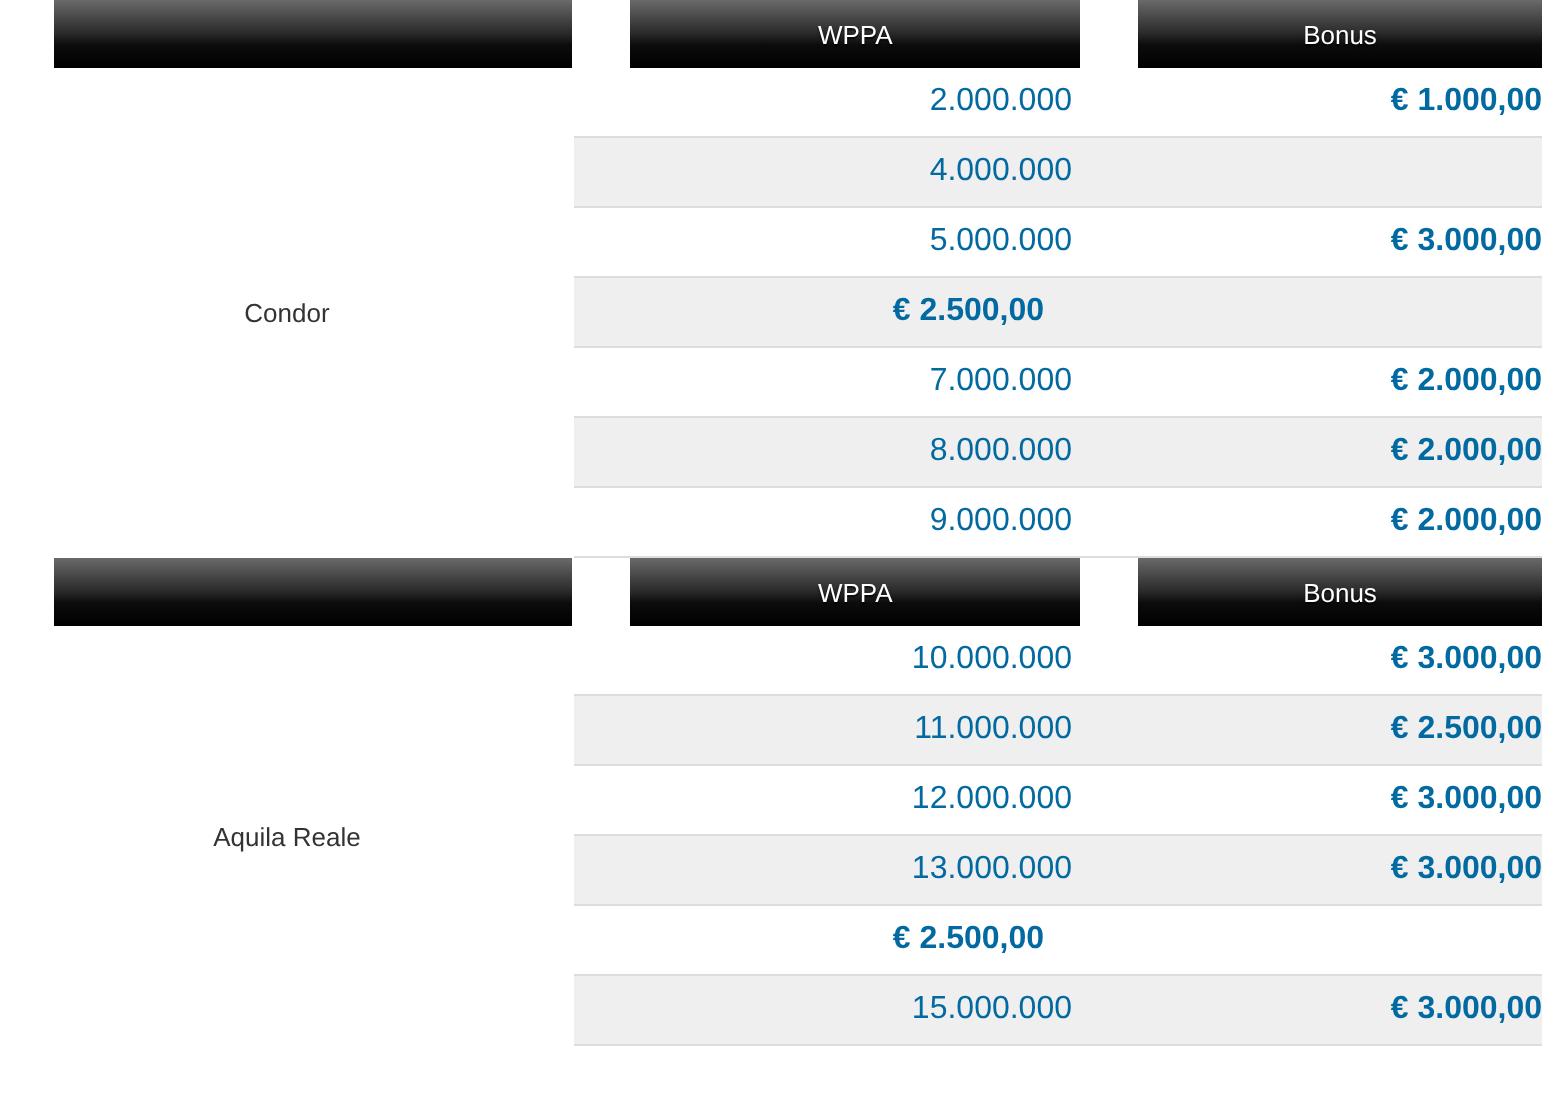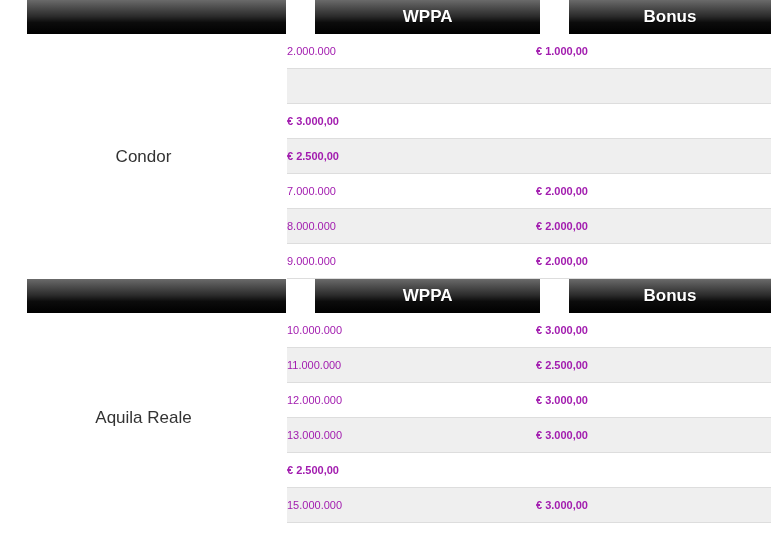--- a/index.html
+++ b/index.html
@@ -15,22 +15,22 @@
     background: #ffffff;
   }
   
   .thead {
     display: flex;
     height: 34px;
   }
   .th {
     background: linear-gradient(180deg, #6a6a6a 0%, #4a4a4a 24%, #2b2b2b 48%, #0c0c0c 66%, #000000 100%);
     color: #ffffff;
-    font-size: 17px;
-    font-weight: bold;
+    font-size: 13px;
+    font-weight: normal;
     display: flex;
     align-items: center;
     justify-content: center;
     text-shadow: 0 1px 1px rgba(0,0,0,0.85);
     box-sizing: border-box;
     margin-left: 27px;
   }
   .th-label { width: 285px; }
   .th-wppa  { width: 249px; border-left: 2px solid #ffffff; }
   .th-bonus { width: 224px; border-left: 2px solid #ffffff; }
@@ -39,37 +39,37 @@
     display: flex;
   }
   .label-cell {
     width: 287px;
     display: flex;
     align-items: center;
     justify-content: center;
     background: #ffffff;
   }
   .tier-label {
-    font-size: 17px;
+    font-size: 13px;
     color: #333333;
   }
   .rows { width: 484px; }
   .row {
     display: flex;
     height: 35px;
     box-sizing: border-box;
     border-bottom: 1px solid #dddddd;
     align-items: center;
     background: #ffffff;
   }
   .row:nth-child(even) { background: #efefef; }
   .cell {
-    font-size: 11px;
-    color: #a21caf;
-    text-align: left;
+    font-size: 16px;
+    color: #0369a1;
+    text-align: right;
   }
   .cell.wppa  { width: 249px; }
   .cell.bonus { width: 235px; font-weight: bold; }
 </style>
 </head>
 <body>
 
 <div class="page">
 
   <section class="tier">
@@ -81,22 +81,24 @@
     <div class="tbody">
       <div class="label-cell">
         <span class="tier-label">Condor</span>
       </div>
       <div class="rows">
         <div class="row">
           <div class="cell wppa">2.000.000</div>
           <div class="cell bonus">€ 1.000,00</div>
         </div>
         <div class="row">
+          <div class="cell wppa">4.000.000</div>
         </div>
         <div class="row">
+          <div class="cell wppa">5.000.000</div>
           <div class="cell bonus">€ 3.000,00</div>
         </div>
         <div class="row">
           <div class="cell bonus">€ 2.500,00</div>
         </div>
         <div class="row">
           <div class="cell wppa">7.000.000</div>
           <div class="cell bonus">€ 2.000,00</div>
         </div>
         <div class="row">

